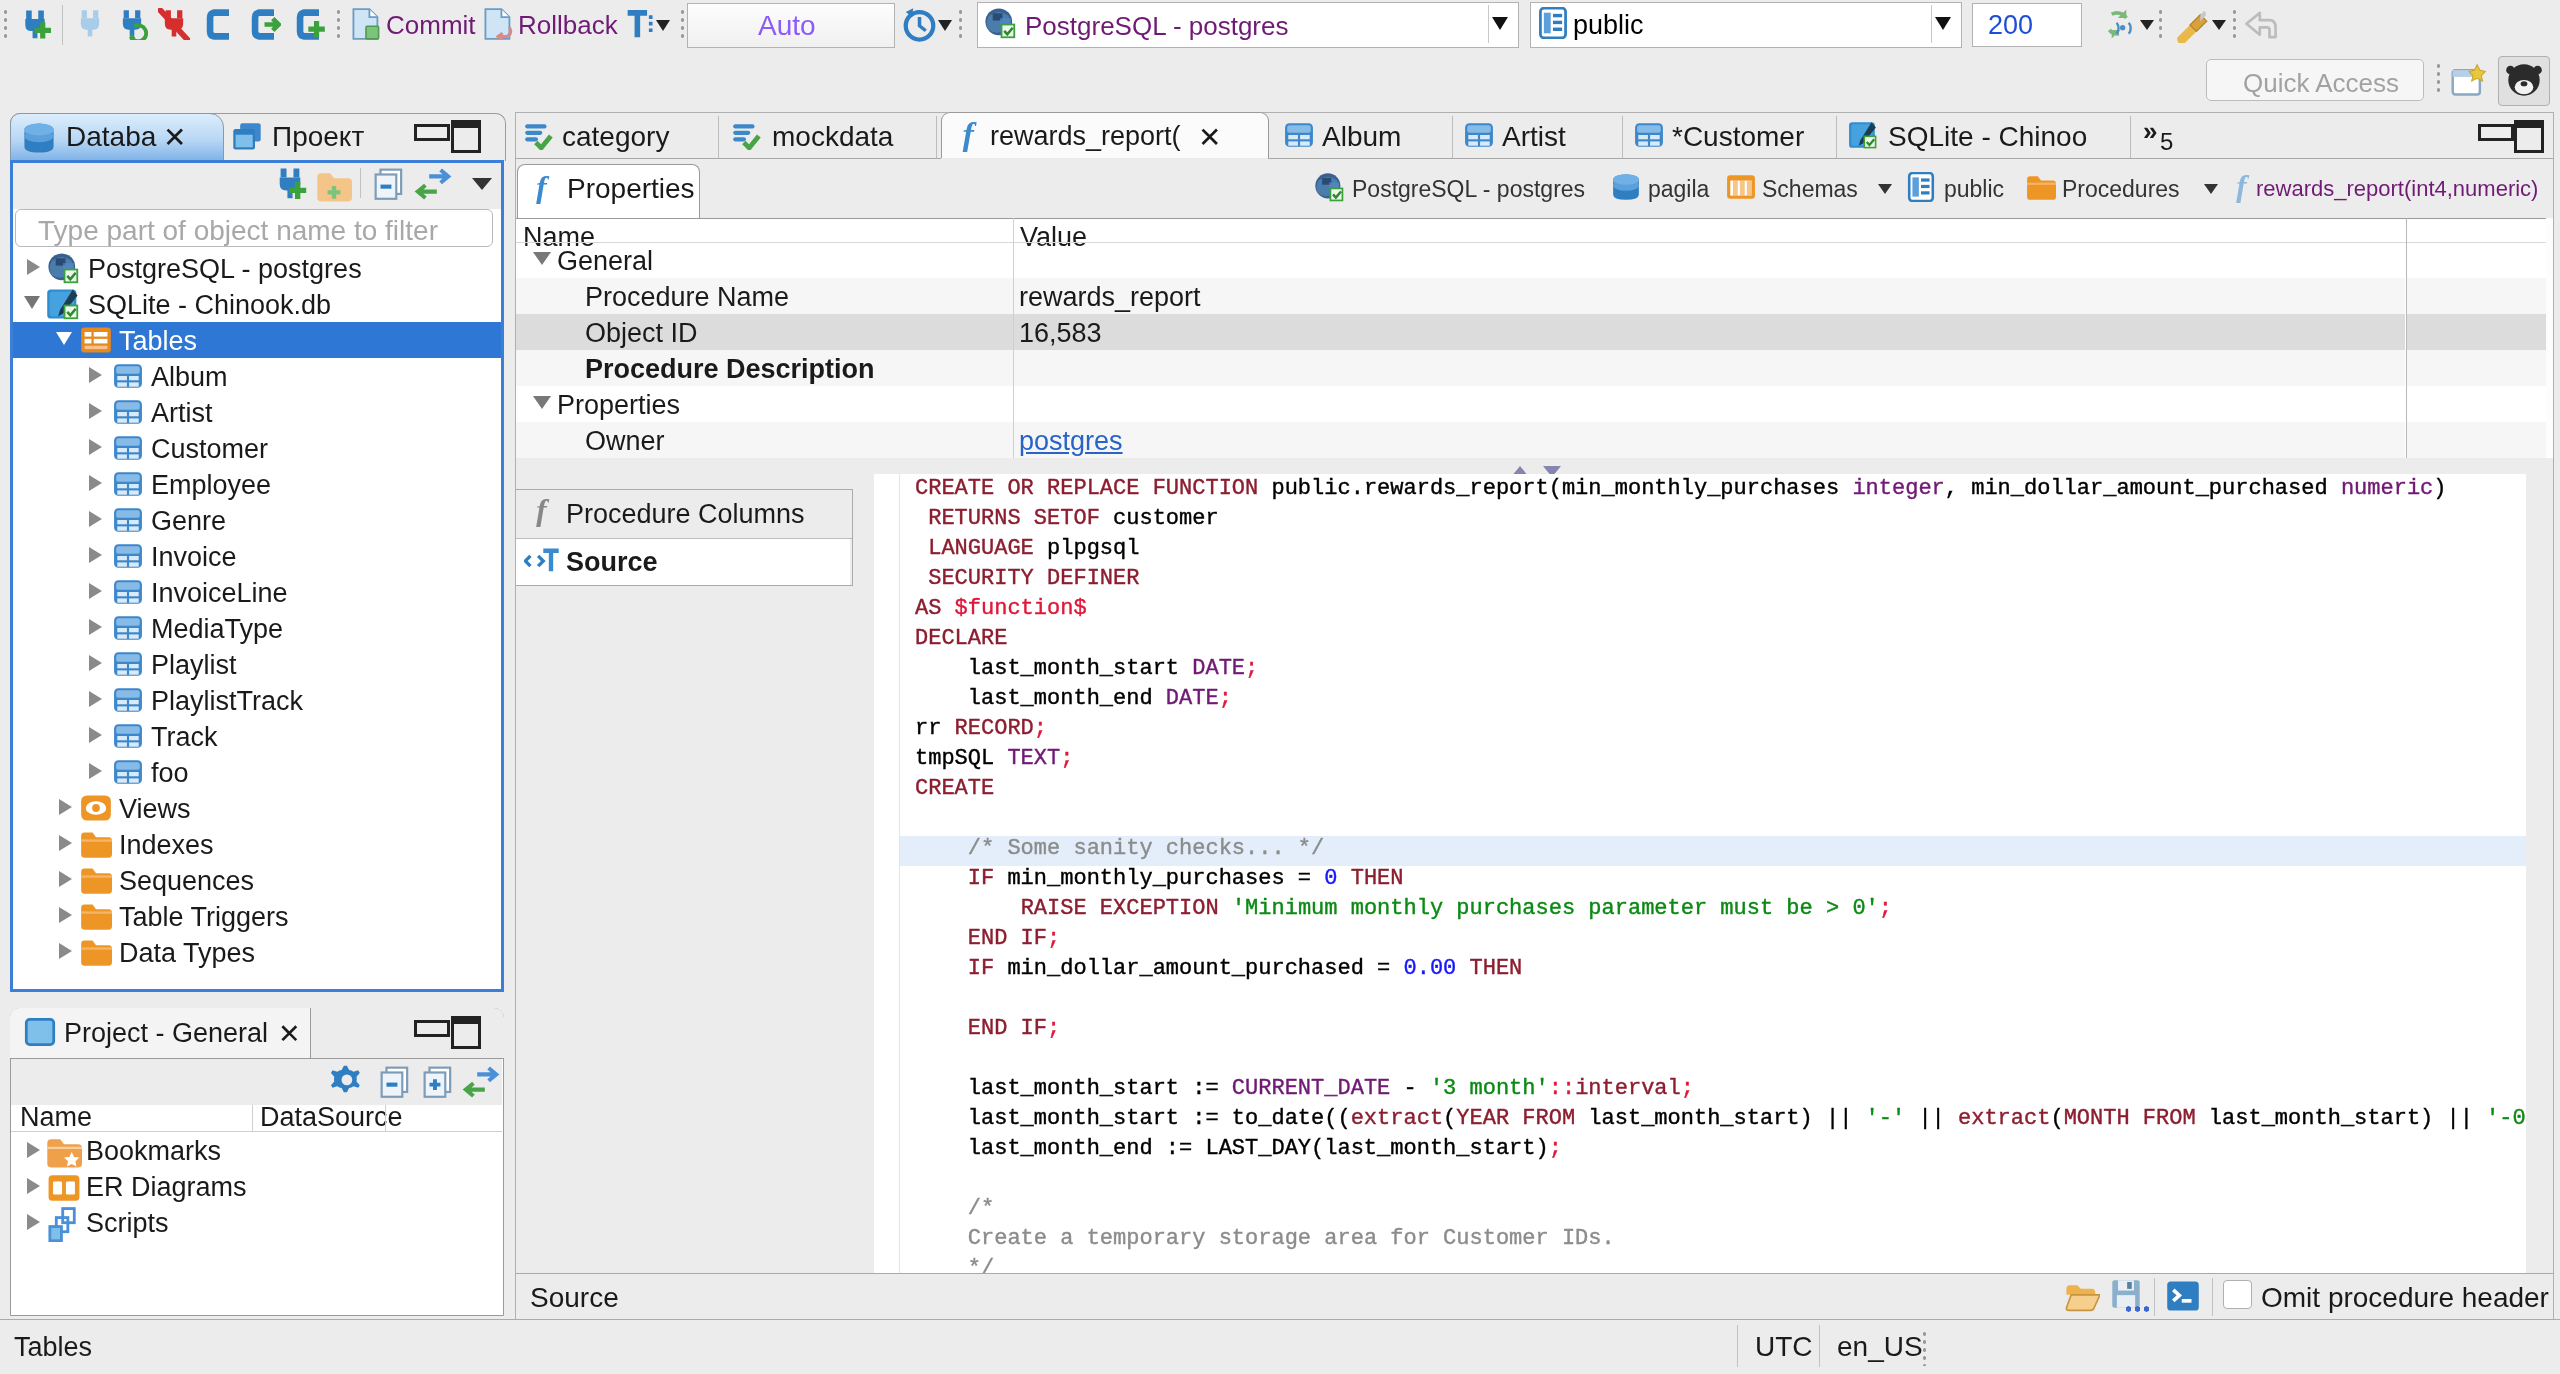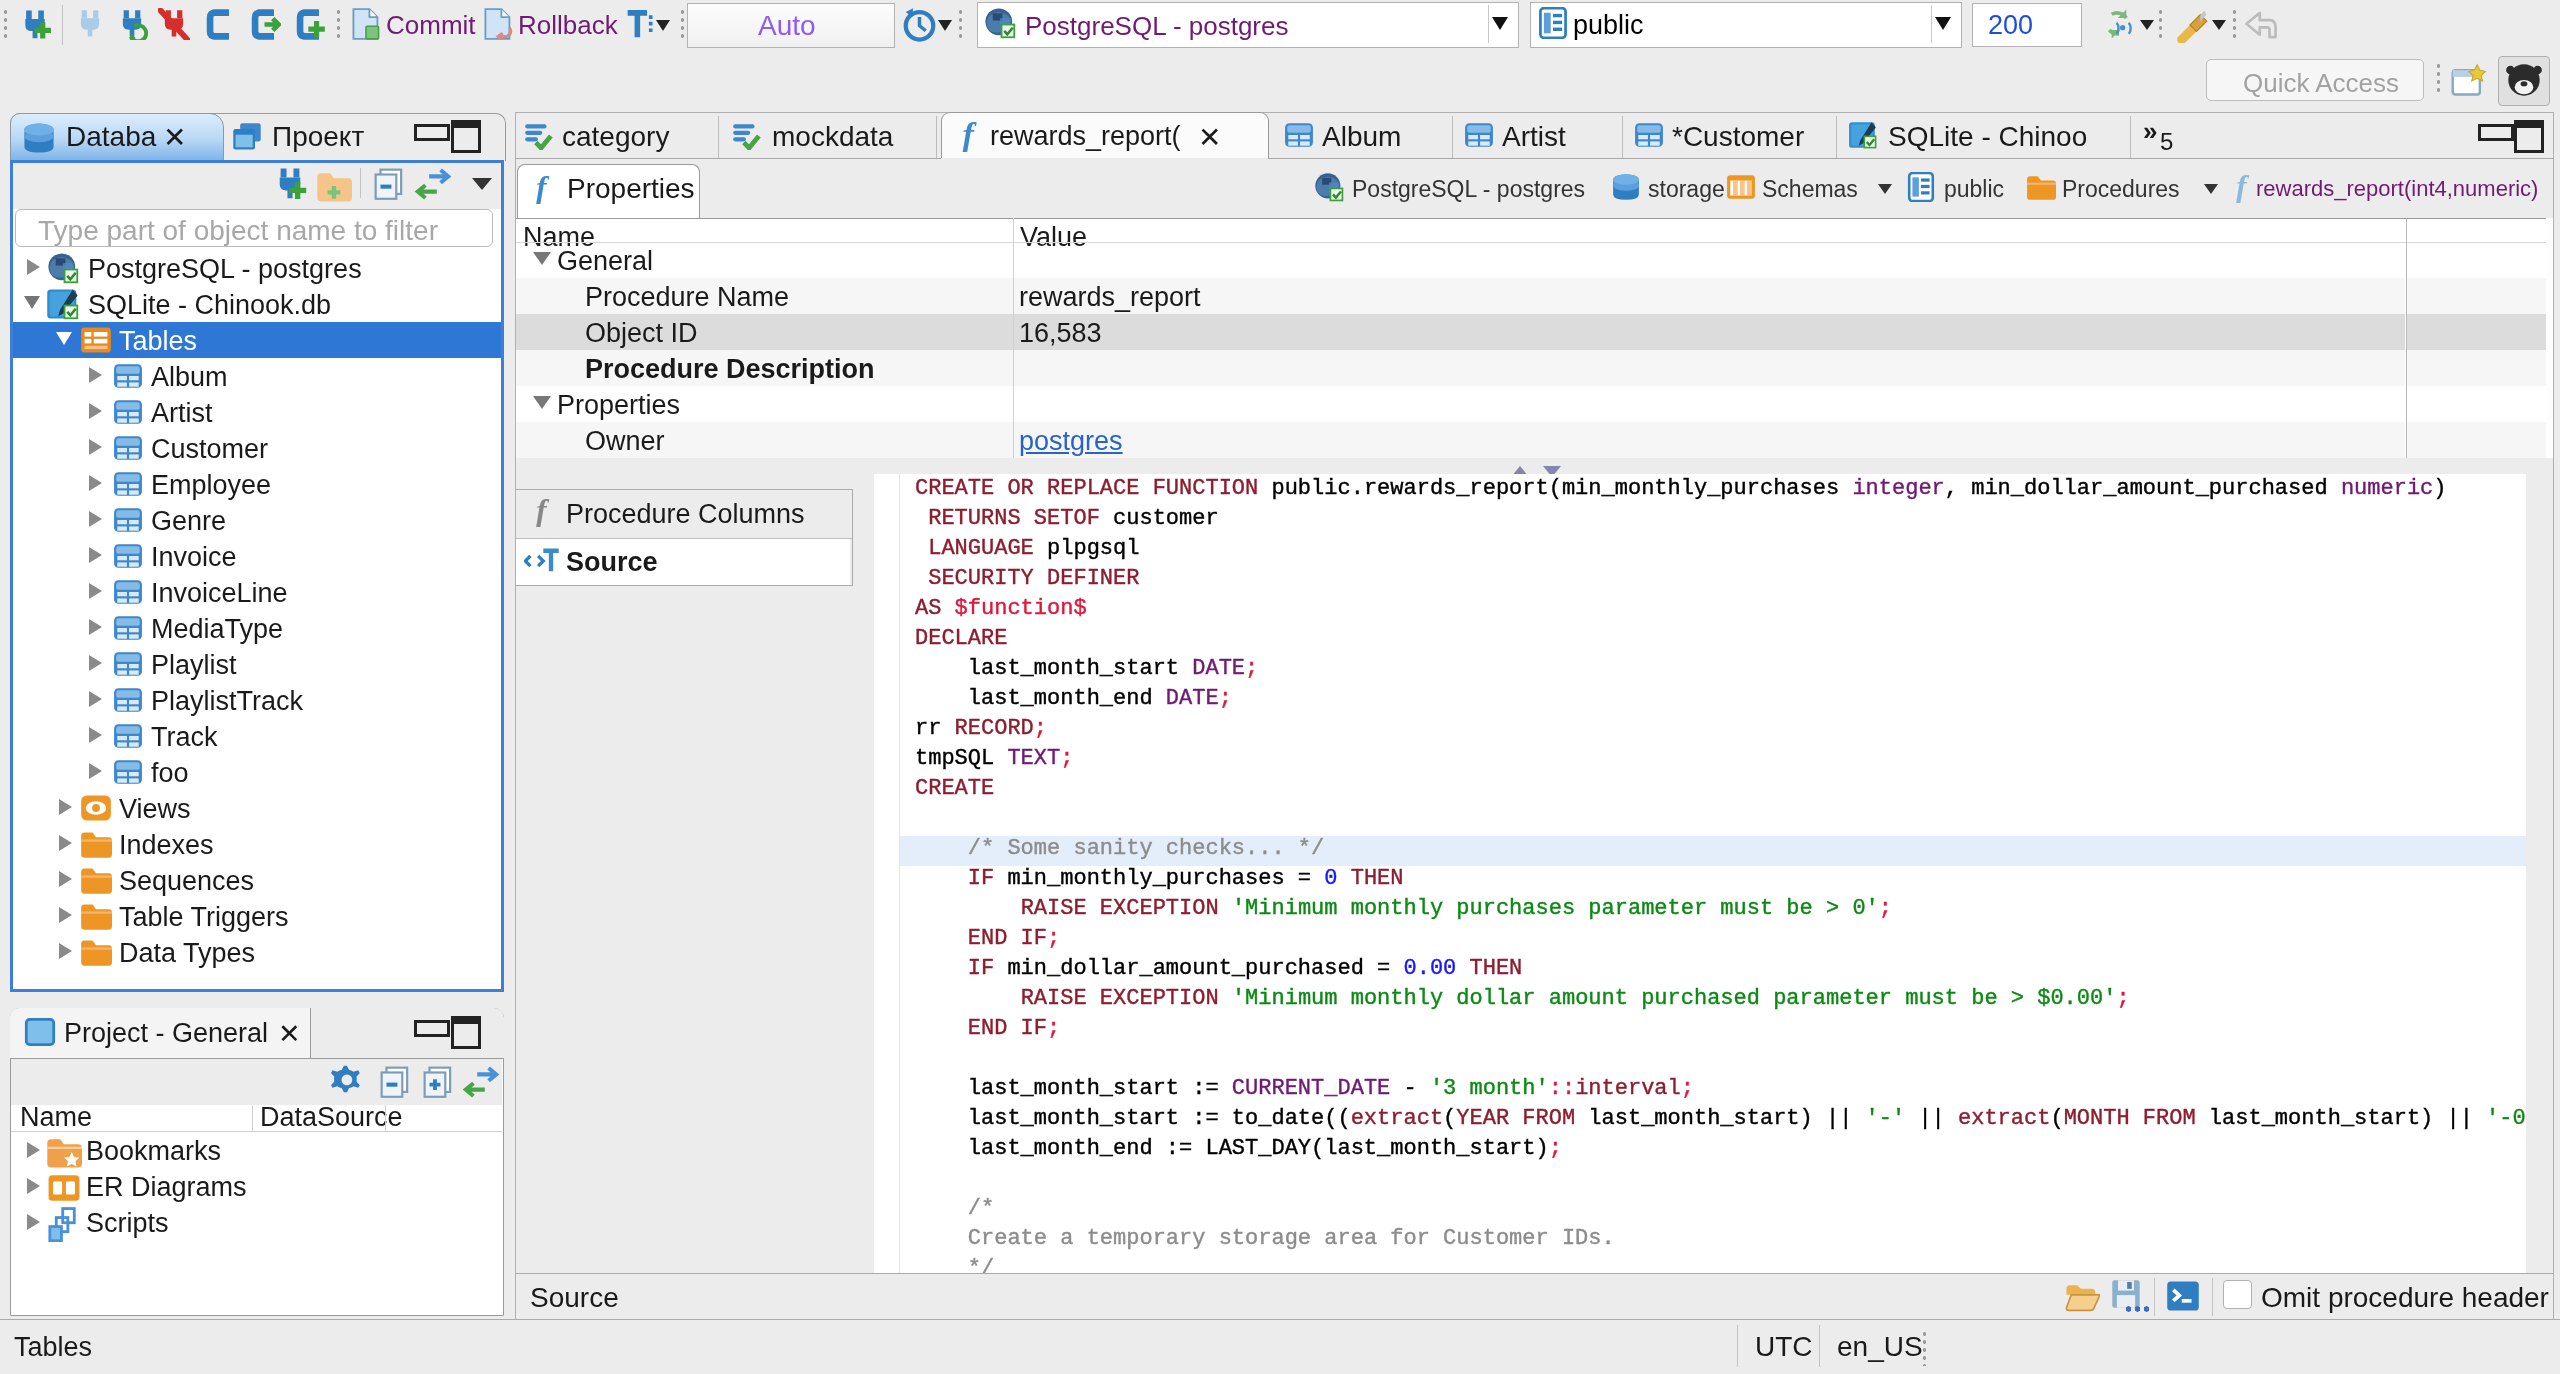--- a/index.html
+++ b/index.html
@@ -508,21 +508,21 @@
     </svg>
 <div class="t" style="left:567px;top:173px;font-size:28px">Properties</div>
 
 <svg class="ic" style="left:1313px;top:171px" width="32" height="32" viewBox="0 0 28 28">
       <use href="#pgico"></use>
     </svg>
 <div class="t" style="left:1352px;top:176px;font-size:23px;color:#333">PostgreSQL - postgres</div>
 <svg class="ic" style="left:1611px;top:172px" width="30" height="30" viewBox="0 0 28 28">
       <use href="#dbcyl"></use>
     </svg>
-<div class="t" style="left:1648px;top:176px;font-size:23px;color:#333">storage</div>
+<div class="t" style="left:1648px;top:176px;font-size:23px;color:#333">pagila</div>
 <svg class="ic" style="left:1726px;top:172px" width="30" height="30" viewBox="0 0 28 28">
       <rect x="1" y="3" width="26" height="22" rx="3" fill="#ee9625"></rect>
       <rect x="4" y="8" width="20" height="14" fill="#fff"></rect>
       <rect x="6.5" y="8" width="4.5" height="14" fill="#ee9625" opacity="0.55"></rect>
       <rect x="13" y="8" width="4.5" height="14" fill="#ee9625" opacity="0.55"></rect>
       <rect x="19.5" y="8" width="4.5" height="14" fill="#ee9625" opacity="0.55"></rect>
     </svg>
 <div class="t" style="left:1762px;top:176px;font-size:23px;color:#333">Schemas</div>
 <div class="arrd" style="left:1878px;top:184px;border-left-width:7px;border-right-width:7px;border-top-width:10px;border-top-color:#333"></div>
 <svg class="ic" style="left:1906px;top:172px" width="30" height="30" viewBox="0 0 28 28">
@@ -617,21 +617,20 @@
 <div class="cl" style="left:41px;top:180px">    last_month_start <span class="nb">DATE</span><span class="rd">;</span></div>
 <div class="cl" style="left:41px;top:210px">    last_month_end <span class="nb">DATE</span><span class="rd">;</span></div>
 <div class="cl" style="left:41px;top:240px">rr <span class="k">RECORD</span><span class="rd">;</span></div>
 <div class="cl" style="left:41px;top:270px">tmpSQL <span class="nb">TEXT</span><span class="rd">;</span></div>
 <div class="cl" style="left:41px;top:300px"><span class="k">CREATE</span></div>
 <div class="cl" style="left:41px;top:360px">    <span class="cm">/* Some sanity checks... */</span></div>
 <div class="cl" style="left:41px;top:390px">    <span class="k">IF</span> min_monthly_purchases = <span class="nu">0</span> <span class="k">THEN</span></div>
 <div class="cl" style="left:41px;top:420px">        <span class="k">RAISE EXCEPTION</span> <span class="s">'Minimum monthly purchases parameter must be &gt; 0'</span><span class="rd">;</span></div>
 <div class="cl" style="left:41px;top:450px">    <span class="k">END IF</span><span class="rd">;</span></div>
 <div class="cl" style="left:41px;top:480px">    <span class="k">IF</span> min_dollar_amount_purchased = <span class="nu">0.00</span> <span class="k">THEN</span></div>
-<div class="cl" style="left:41px;top:510px">        <span class="k">RAISE EXCEPTION</span> <span class="s">'Minimum monthly dollar amount purchased parameter must be &gt; $0.00'</span><span class="rd">;</span></div>
 <div class="cl" style="left:41px;top:540px">    <span class="k">END IF</span><span class="rd">;</span></div>
 <div class="cl" style="left:41px;top:600px">    last_month_start := <span class="nb">CURRENT_DATE</span> - <span class="s">'3 month'</span><span class="rd">::</span><span class="k">interval</span><span class="rd">;</span></div>
 <div class="cl" style="left:41px;top:630px">    last_month_start := to_date((<span class="k">extract</span>(<span class="k">YEAR FROM</span> last_month_start) || <span class="s">'-'</span> || <span class="k">extract</span>(<span class="k">MONTH FROM</span> last_month_start) || <span class="s">'-0</span></div>
 <div class="cl" style="left:41px;top:660px">    last_month_end := LAST_DAY(last_month_start)<span class="rd">;</span></div>
 <div class="cl" style="left:41px;top:720px">    <span class="cm">/*</span></div>
 <div class="cl" style="left:41px;top:750px">    <span class="cm">Create a temporary storage area for Customer IDs.</span></div>
 <div class="cl" style="left:41px;top:780px">    <span class="cm">*/</span></div>
 </div>
 
 </body></html>

